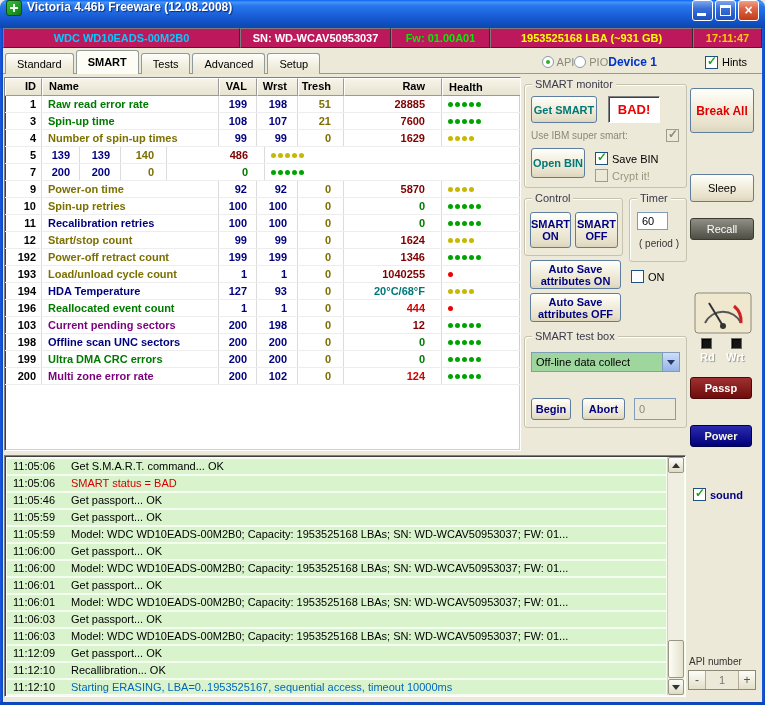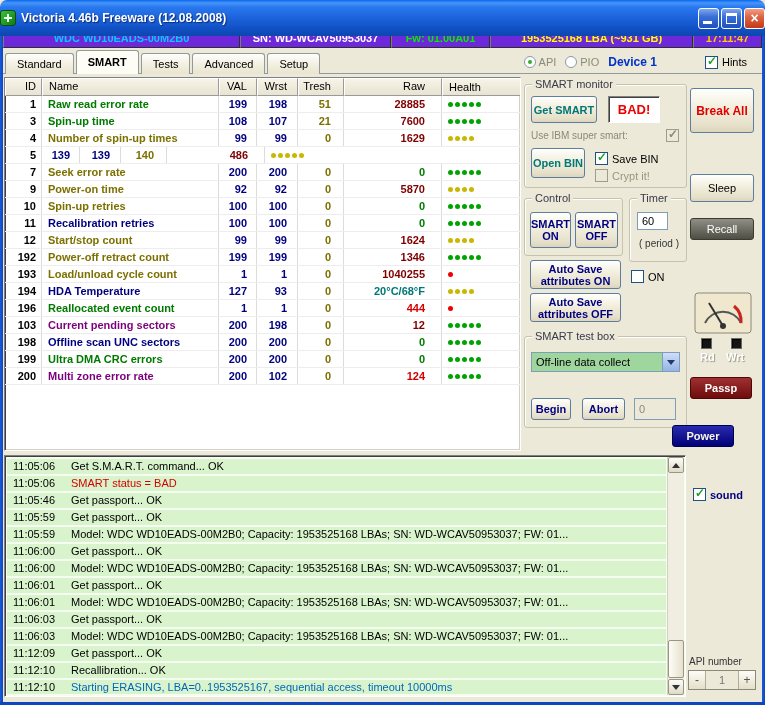--- a/index.html
+++ b/index.html
@@ -3,69 +3,69 @@
 <meta charset="utf-8">
 <style>
 *{margin:0;padding:0;box-sizing:border-box;}
 body{font-family:"Liberation Sans",sans-serif;background:#4a6da8;}
 .window{position:relative;width:765px;height:705px;background:#ece9d8;overflow:hidden;font-size:11px;}
 .frame-left,.frame-right{position:absolute;top:28px;bottom:0;width:3px;background:linear-gradient(90deg,#1a5ae0,#0d47be);z-index:50;}
 .frame-left{left:0}.frame-right{right:0}
 .frame-bottom{position:absolute;left:0;right:0;bottom:0;height:3px;background:#0d47be;z-index:50;}
 
 
-.titlebar{position:absolute;top:0;left:0;width:765px;height:36px;border-radius:7px 7px 0 0;
+.titlebar{position:absolute;top:0;left:0;width:765px;height:28px;border-radius:7px 7px 0 0;
  background:linear-gradient(180deg,#0767f0 0%,#4795f8 8%,#2878ef 20%,#1a5fd8 55%,#1150c4 80%,#0c47ae 100%);
- display:flex;align-items:center;padding:0 0;z-index:60;}
+ display:flex;align-items:flex-start;padding:0 6px;z-index:60;}
 .app-icon{width:16px;height:16px;border-radius:3px;background:linear-gradient(135deg,#39c13e,#0f7a16);border:1px solid #0a4d0e;position:relative;margin-right:5px;flex:none;}
 .app-icon::before{content:"";position:absolute;left:3px;top:6px;width:8px;height:2px;background:#eaffea;}
 .app-icon::after{content:"";position:absolute;left:6px;top:3px;width:2px;height:8px;background:#eaffea;}
 .title-text{color:#fff;font-weight:bold;font-size:12px;text-shadow:1px 1px 1px #0a2d7a;flex:1;white-space:nowrap;}
 .winbtns{display:flex;gap:2px;}
 .winbtn{width:21px;height:21px;border-radius:3px;border:1px solid #fff;display:block;position:relative;}
 .winbtn.min,.winbtn.max{background:linear-gradient(180deg,#7da8f0 0%,#3a6fd8 40%,#1e50be 100%);}
 .winbtn.close{background:linear-gradient(180deg,#f0a088 0%,#dd6547 40%,#c23a18 100%);}
 .glyph-min{position:absolute;left:4px;bottom:4px;width:9px;height:3px;background:#fff;}
 .glyph-max{position:absolute;left:4px;top:4px;width:11px;height:11px;border:1px solid #fff;border-top-width:3px;}
 .glyph-close{position:absolute;left:0;top:0;width:100%;height:100%;color:#fff;font-weight:bold;font-size:14px;line-height:19px;text-align:center;font-style:normal;}
 
 
 .infobar{position:absolute;top:28px;left:3px;width:759px;height:20px;background:#000;display:flex;z-index:10;}
 .infoseg{height:100%;display:flex;align-items:center;justify-content:center;font-size:11px;font-weight:bold;
- border:1px solid;border-color:#7c7c7c #2e2e2e #2e2e2e #7c7c7c;background:#6d28d9;white-space:nowrap;}
+ border:1px solid;border-color:#7c7c7c #2e2e2e #2e2e2e #7c7c7c;background:#be185d;white-space:nowrap;}
 .seg-model{width:237px}.seg-serial{width:151px}.seg-fw{width:99px}.seg-cap{width:203px}.seg-clock{width:69px}
 
 
 .tabline{position:absolute;top:73px;left:0;width:765px;height:1px;background:#919b9c;z-index:1;}
 .tabbar{position:absolute;top:50px;left:0;width:765px;height:24px;z-index:5;}
 .tabs{position:absolute;left:5px;bottom:0;display:flex;align-items:flex-end;}
 .tab{height:21px;line-height:20px;padding:0 11px;border:1px solid #919b9c;border-bottom:none;border-radius:3px 3px 0 0;
  background:linear-gradient(180deg,#fefefb,#f1eede 60%,#e8e4d0);margin-right:2px;font-size:11px;color:#000;position:relative;z-index:2;}
 .tab.active{height:24px;line-height:23px;font-weight:bold;background:#fdfdf6;z-index:3;}
 .tab-extras{position:absolute;right:18px;bottom:5px;display:flex;align-items:center;}
 .radio{width:12px;height:12px;border-radius:50%;border:1px solid #8a9aa8;background:#fff;display:inline-block;position:relative;margin-right:3px;flex:none;}
 .radio.checked::after{content:"";position:absolute;left:3px;top:3px;width:4px;height:4px;border-radius:50%;background:#2fae2f;}
-.radio-label{color:#8a8a7a;margin-right:9px;}
+.radio-label{color:#8a8a7a;}
 .device-label{color:#0033cc;font-weight:bold;font-size:12px;margin-right:48px;}
 .hints-label{margin-left:4px;}
 
 
 .cb{width:13px;height:13px;border:1px solid #1d5281;background:#fff;display:inline-block;position:relative;flex:none;}
 .cb .check{position:absolute;left:1px;top:-3px;color:#21a121;font-size:12px;font-weight:bold;font-style:normal;}
 .cb.disabled{border-color:#a09c8a;background:#ece9d8;}
 .cb.disabled .check{color:#8a8a7a;}
 .cbrow{position:absolute;display:flex;align-items:center;gap:4px;white-space:nowrap;}
 
 
 .smart-table{position:absolute;left:4px;top:77px;width:517px;height:374px;background:#fff;border:1px solid;
  border-color:#808080 #fff #fff #808080;box-shadow:inset 1px 1px 0 #404040, inset -1px -1px 0 #d4d0c8;overflow:hidden;}
 .thead{display:flex;height:18px;background:#ece9d8;}
 .tc{overflow:hidden;white-space:nowrap;}
 .th{border-right:1px solid #9a9a9a;border-bottom:1px solid #9a9a9a;border-top:1px solid #fff;border-left:1px solid #fff;
- font-weight:normal;text-align:center;line-height:15px;background:linear-gradient(#f6f3e8,#e8e4d2);}
+ font-weight:bold;text-align:center;line-height:15px;background:linear-gradient(#f6f3e8,#e8e4d2);}
 .thead .tc{color:#000;}
 .trow{display:flex;height:17px;line-height:16px;border-bottom:1px solid #ededed;font-weight:bold;}
 .trow .tc{border-right:1px solid #dcdcdc;}
 .c-id{width:37px;text-align:right;padding-right:5px;}
 .c-name{width:177px;padding-left:6px;text-align:left;}
 .c-val{width:38px;text-align:right;padding-right:9px;color:#000080;}
 .c-wrst{width:41px;text-align:right;padding-right:10px;color:#000080;}
 .c-tresh{width:46px;text-align:right;padding-right:12px;color:#7c7000;}
 .c-raw{width:98px;text-align:right;padding-right:16px;}
 .c-health{flex:1;display:flex;align-items:center;padding-left:6px;border-right:none !important;}
@@ -110,21 +110,21 @@
 .btn-sleep{left:690px;top:174px;width:64px;height:28px;}
 .btn-recall{left:690px;top:218px;width:64px;height:22px;background:linear-gradient(180deg,#8f8f85,#4e4e45);color:#fff;border-color:#3a3a33;}
 .meter{position:absolute;left:694px;top:292px;width:58px;height:42px;}
 .led{position:absolute;width:11px;height:11px;background:#141414;border:1px solid #6a6a5e;box-shadow:inset 1px 1px 1px #000;}
 .led-rd{left:701px;top:338px;}
 .led-wrt{left:731px;top:338px;}
 .meter-label{position:absolute;font-weight:bold;color:#fff;text-shadow:1px 1px 1px #9a9a8a;font-size:11px;}
 .lbl-rd{left:700px;top:351px;}
 .lbl-wrt{left:726px;top:351px;}
 .btn-passp{left:690px;top:377px;width:62px;height:22px;background:linear-gradient(180deg,#a03030,#6e0c0c);color:#fff;font-weight:bold;border-color:#4a0808;}
-.btn-power{left:672px;top:425px;width:62px;height:22px;background:linear-gradient(180deg,#2a2ab0,#000078);color:#f8f8e0;font-weight:bold;border-color:#000050;}
+.btn-power{left:690px;top:425px;width:62px;height:22px;background:linear-gradient(180deg,#2a2ab0,#000078);color:#f8f8e0;font-weight:bold;border-color:#000050;}
 .row-sound{left:693px;top:488px;}
 .sound-label{color:#000080;font-weight:bold;}
 .api-label{position:absolute;left:689px;top:656px;font-size:10px;color:#333;}
 .api-spin{position:absolute;left:688px;top:670px;width:68px;height:20px;display:flex;border:1px solid #8a8a7a;background:#ece9d8;}
 .spin-btn{width:17px;display:flex;align-items:center;justify-content:center;background:linear-gradient(180deg,#fdfdf8,#e4dfc8);border-right:1px solid #b0ac98;font-size:12px;color:#555;}
 .spin-btn.plus{border-right:none;border-left:1px solid #b0ac98;}
 .spin-val{flex:1;display:flex;align-items:center;justify-content:center;color:#777;}
 
 
 .logbox{position:absolute;left:4px;top:455px;width:682px;height:242px;background:#f4fdf0;border:1px solid;
@@ -255,21 +255,20 @@
           <div class="tc c-health">
             <span class="dot" style="background:#c8b800"></span>
             <span class="dot" style="background:#c8b800"></span>
             <span class="dot" style="background:#c8b800"></span>
             <span class="dot" style="background:#c8b800"></span>
             <span class="dot" style="background:#c8b800"></span>
           </div>
         </div>
         <div class="trow">
           <div class="tc c-id">7</div>
-          <div class="tc c-name" style="color:#7c7000">Seek error rate</div>
           <div class="tc c-val">200</div>
           <div class="tc c-wrst">200</div>
           <div class="tc c-tresh">0</div>
           <div class="tc c-raw" style="color:#007b00">0</div>
           <div class="tc c-health">
             <span class="dot" style="background:#00a400"></span>
             <span class="dot" style="background:#00a400"></span>
             <span class="dot" style="background:#00a400"></span>
             <span class="dot" style="background:#00a400"></span>
             <span class="dot" style="background:#00a400"></span>

